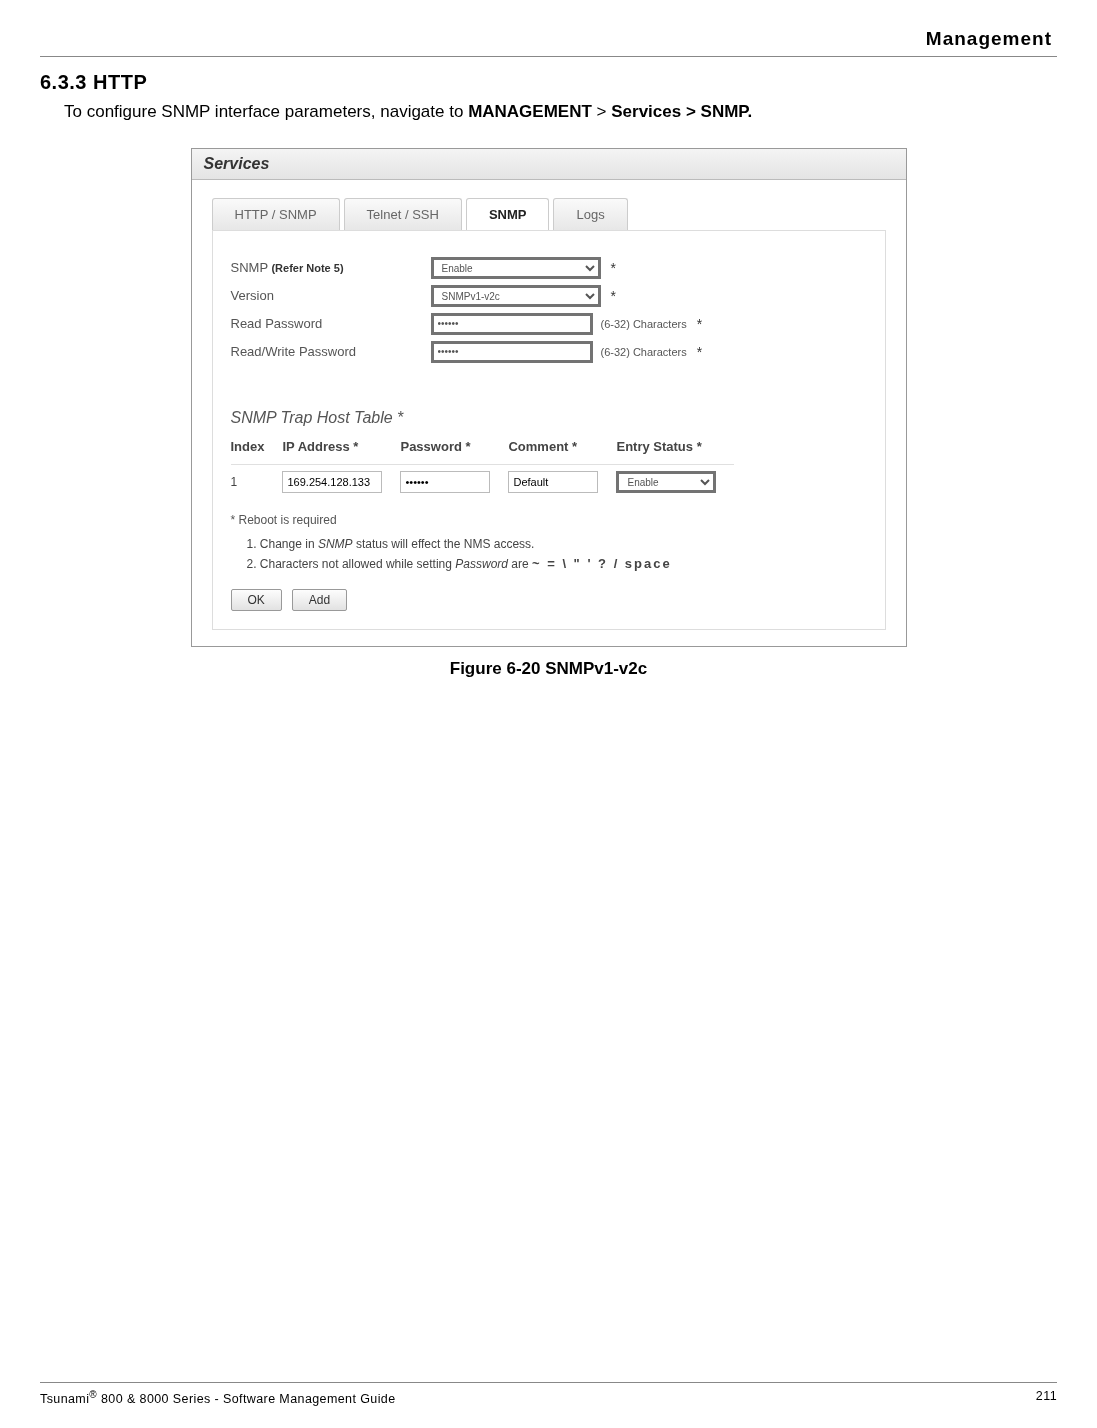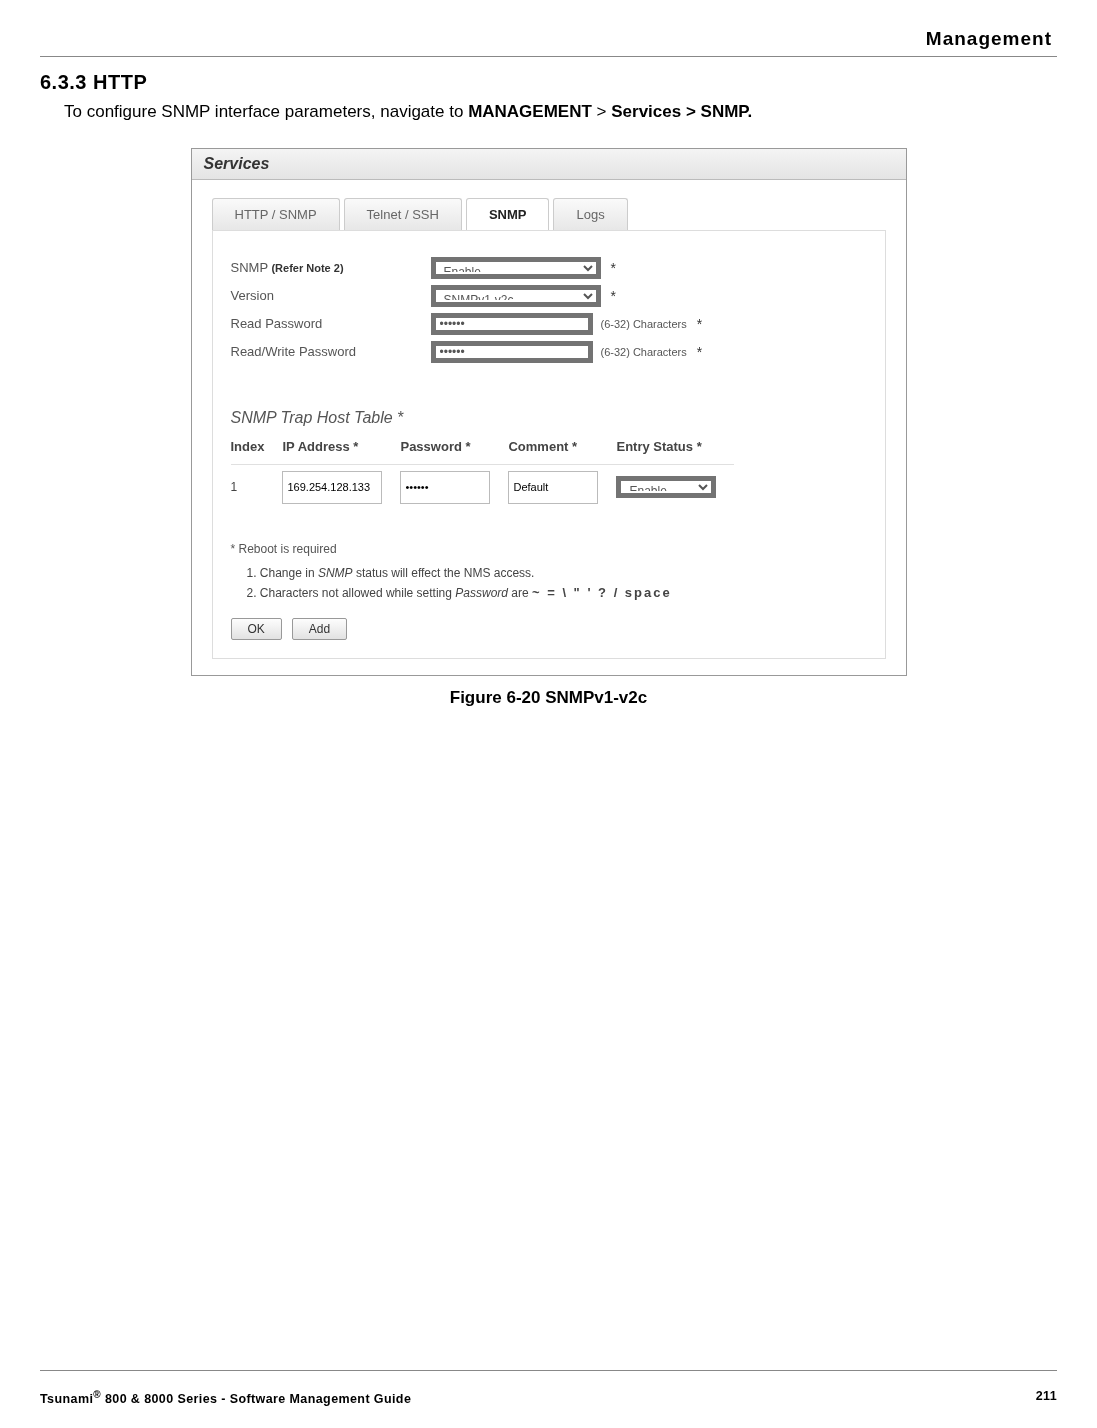--- a/index.html
+++ b/index.html
@@ -90,23 +90,23 @@
     width: 200px;
     font-size: 13px;
     color: #555;
   }
   .form-label .note-ref {
     font-weight: bold;
     font-size: 11px;
     color: #333;
   }
   select.f, input.f {
-    font-size: 12px;
+    font-size: 10px;
     padding: 2px 4px;
-    border: 5px solid #737373;
+    border: 3px solid #737373;
     background: #fff;
     color: #555;
   }
   select.f { width: 170px; height: 22px; }
   input.f { width: 162px; height: 22px; }
   .star { margin-left: 10px; font-size: 14px; color: #333; }
   .hint { margin-left: 8px; font-size: 11px; color: #555; }
   .trap-title {
     font-size: 16px;
     font-style: italic;
@@ -126,23 +126,23 @@
     border-bottom: 1px solid #e0e0e0;
   }
   table.trap td {
     padding: 6px 18px 6px 0;
     vertical-align: middle;
   }
   input.tcell {
     font-size: 11px;
     padding: 2px 4px;
     border: 1px solid #bbb;
-    height: 33px;
-  }
-  .reboot-note { font-size: 12px; color: #555; margin-top: 32px; }
+    height: 22px;
+  }
+  .reboot-note { font-size: 12px; color: #555; margin-top: 14px; }
   .notes-block { font-size: 12px; color: #444; margin-top: 8px; line-height: 1.6; }
   .notes-block .em { font-style: italic; }
   .notes-block .sym { font-weight: bold; letter-spacing: 2px; font-size: 13px; }
   .btn-row { margin-top: 14px; display:flex; gap:10px; }
   .btn {
     border: 1px solid #999;
     background: linear-gradient(#fdfdfd,#e2e2e2);
     padding: 3px 16px;
     font-size: 12px;
     color: #333;
@@ -154,25 +154,25 @@
     font-weight: bold;
     font-size: 17px;
     margin-top: 10px;
   }
   .footer {
     position: absolute;
     bottom: 22px;
     left: 40px;
     right: 40px;
     border-top: 1px solid #888;
-    padding-top: 18px;
+    padding-top: 6px;
     display: flex;
     justify-content: space-between;
     font-size: 12.5px;
-    font-weight: bold;
+    font-weight: normal;
     letter-spacing: 0.4px;
   }
   .footer .r { font-size: 10px; vertical-align: super; }
 </style>
 </head>
 <body>
 
 <div class="page">
 
   <div class="running-header">Management</div>
@@ -191,21 +191,21 @@
       <div class="tab">Telnet / SSH</div>
       <div class="tab active">SNMP</div>
       <div class="tab">Logs</div>
     </div>
 
     <div class="content-box">
 
       <div class="form-row">
         <div class="form-label">
           <span>SNMP</span>
-          <span class="note-ref">(Refer Note 2)</span>
+          <span class="note-ref">(Refer Note 5)</span>
         </div>
         <select class="f"><option>Enable</option></select>
         <span class="star">*</span>
       </div>
 
       <div class="form-row">
         <div class="form-label">Version</div>
         <select class="f"><option>SNMPv1-v2c</option></select>
         <span class="star">*</span>
       </div>

